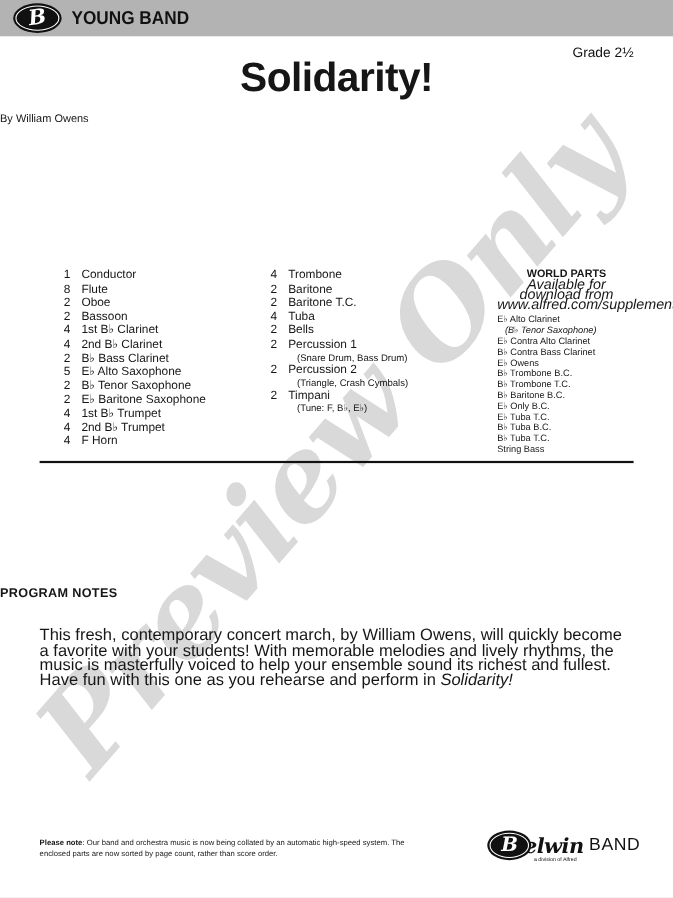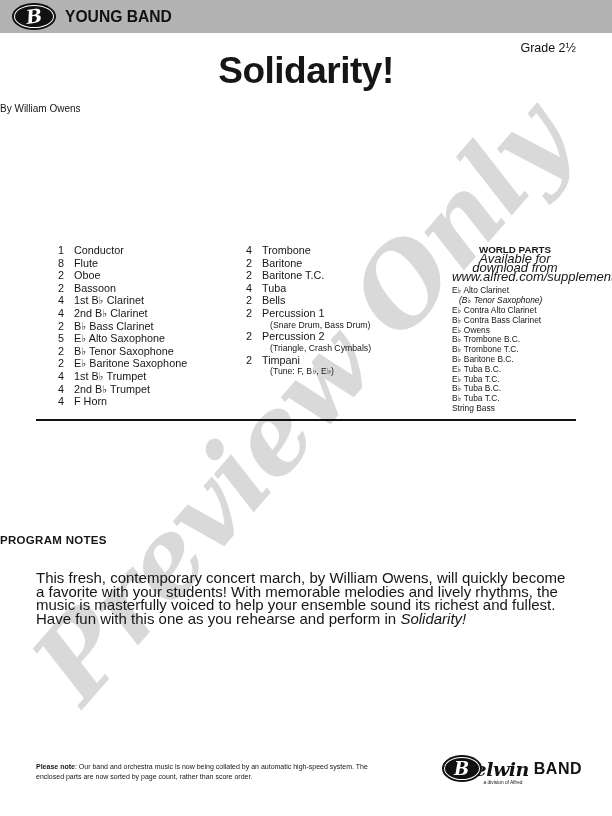--- a/index.html
+++ b/index.html
@@ -93,21 +93,21 @@
   }
   .belwin-ellipse::after { content:""; position:absolute; inset:2px; border:1px solid #fff; border-radius:50%; }
   .belwin-ellipse .logo-letter {
     color:#fff; font-family:"DejaVu Serif",serif; font-style:italic; font-weight:bold;
     font-size:18px; line-height:1; position:relative; z-index:1;
   }
   .belwin-script {
     font-family:"DejaVu Serif",serif; font-style:italic; font-weight:bold;
     font-size:19px; margin-left:-7px; letter-spacing:-0.5px; color:#111;
   }
-  .belwin-band { font-weight:bold; font-size:16px; margin-left:5px; letter-spacing:0.5px; color:#111; }
+  .belwin-band { font-weight:normal; font-size:16px; margin-left:5px; letter-spacing:0.5px; color:#111; }
   .belwin-tagline { font-size:4.8px; margin-left:42px; margin-top:-2px; color:#111; }
 </style>
 </head>
 <body>
 
 <div class="page">
 
   <div class="watermark">Preview Only</div>
 
   <div class="header">
@@ -248,21 +248,21 @@
         <div class="wp-item">B♭ Contra Bass Clarinet</div>
 
         <div class="wp-item">E♭ Owens</div>
 
         <div class="wp-item">B♭ Trombone B.C.</div>
 
         <div class="wp-item">B♭ Trombone T.C.</div>
 
         <div class="wp-item">B♭ Baritone B.C.</div>
 
-        <div class="wp-item">E♭ Tuba B.C.</div>
+        <div class="wp-item">E♭ Only B.C.</div>
 
         <div class="wp-item">E♭ Tuba T.C.</div>
 
         <div class="wp-item">B♭ Tuba B.C.</div>
 
         <div class="wp-item">B♭ Tuba T.C.</div>
 
         <div class="wp-item">String Bass</div>
       </div>
   </div>

